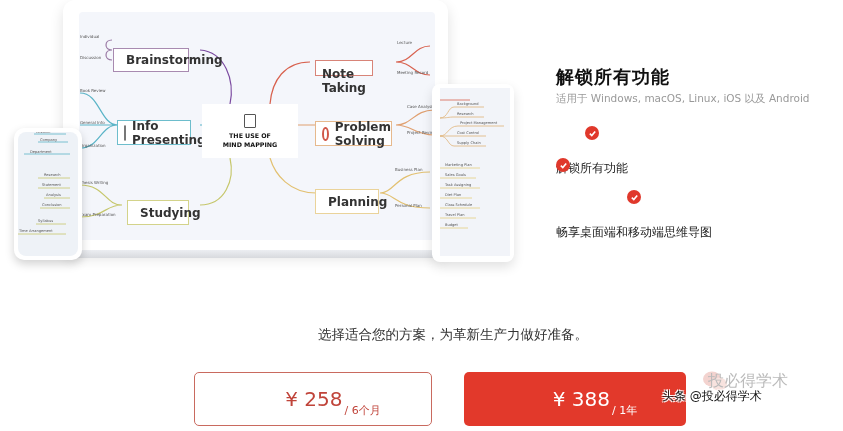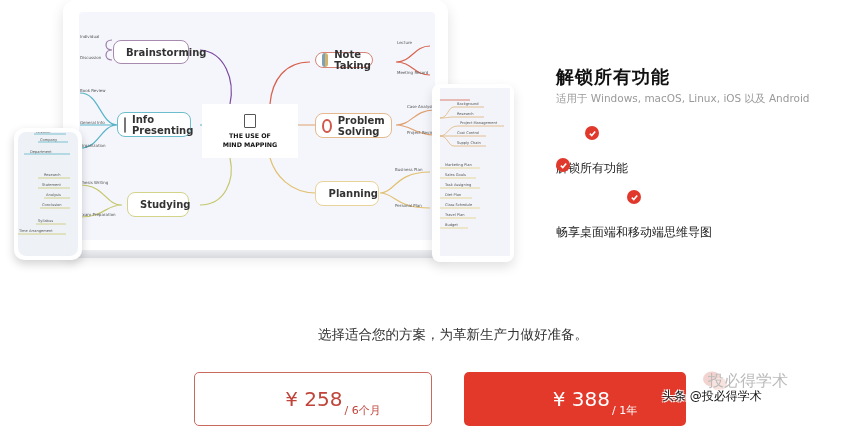--- a/index.html
+++ b/index.html
@@ -7,21 +7,21 @@
   .abs{position:absolute;}
   
   .laptop{left:63px;top:0;width:385px;height:252px;background:#fff;border-radius:12px;box-shadow:0 6px 14px rgba(0,0,0,0.12);}
   .laptop-screen{left:79px;top:12px;width:356px;height:228px;background:#f4f6fb;border-radius:4px;overflow:hidden;}
   .laptop-base{left:72px;top:250px;width:430px;height:8px;background:linear-gradient(#eceef2,#d8dade);border-radius:0 0 6px 6px;}
   .tablet{left:432px;top:84px;width:82px;height:178px;background:#fff;border-radius:8px;box-shadow:0 5px 12px rgba(0,0,0,0.12);}
   .tablet-screen{left:440px;top:88px;width:70px;height:168px;background:#f2f4f9;overflow:hidden;}
   .phone{left:14px;top:128px;width:68px;height:132px;background:#fff;border-radius:10px;box-shadow:0 4px 10px rgba(0,0,0,0.18);}
   .phone-screen{left:18px;top:132px;width:60px;height:124px;background:#eef2f7;border-radius:8px;overflow:hidden;}
   svg text{font-family:"DejaVu Sans",sans-serif;}
-  .node{position:absolute;background:#fff;border-radius:8px;display:flex;align-items:center;font-size:10px;font-weight:bold;color:#333;padding-left:6px;gap:6px;box-sizing:border-box;}
+  .node{position:absolute;background:#fff;border-radius:0;display:flex;align-items:center;font-size:12px;font-weight:bold;color:#333;padding-left:6px;gap:6px;box-sizing:border-box;margin-top:8px;}
   .node .ic{width:14px;height:14px;border-radius:3px;display:inline-block;}
   .center{left:202px;top:104px;width:96px;height:54px;background:#fff;display:flex;flex-direction:column;align-items:center;justify-content:center;font-size:6.3px;font-weight:bold;color:#111;line-height:9px;text-align:center;}
   .center .doc{width:10px;height:12px;border:1px solid #555;border-radius:1px;margin-bottom:3px;}
   
   .title{left:556px;top:65px;font-size:18px;font-weight:bold;color:#111;letter-spacing:1px;}
   .subtitle{left:556px;top:92px;font-size:10.5px;color:#999;}
   .feat{left:556px;display:flex;align-items:center;gap:20px;font-size:12px;color:#222;flex-direction:column;}
   .check{width:14px;height:14px;border-radius:50%;background:#e0382b;display:flex;align-items:center;justify-content:center;}
   .check svg{width:9px;height:9px;}
   .tagline{left:318px;top:326px;font-size:13.5px;color:#333;}
@@ -83,21 +83,21 @@
 </div>
 <div class="node" style="left:127px;top:192px;width:62px;height:25px;border:1px solid #d3d38a;">
   <span class="ic" style="background:#c9403a;width:10px;"></span>
   <span>Studying</span>
 </div>
 <div class="center abs">
   <div class="doc"></div>
   <span>THE USE OF</span>
   <span>MIND MAPPING</span>
 </div>
-<div class="node" style="left:315px;top:52px;width:58px;height:16px;border:1px solid #d88478;">
+<div class="node" style="left:315px;top:52px;width:58px;height:16px;border:1px solid #d88478;flex-direction:column;">
   <span class="ic" style="background:linear-gradient(90deg,#7fa0b8 45%,transparent 45%,transparent 55%,#d1b36a 55%);width:11px;"></span>
   <span>Note Taking</span>
 </div>
 <div class="node" style="left:315px;top:113px;width:77px;height:25px;border:1px solid #e6b98d;">
   <span class="ic" style="border-radius:50%;border:2px solid #d0584a;box-sizing:border-box;background:#fff;"></span>
   <span>Problem Solving</span>
 </div>
 <div class="node" style="left:315px;top:181px;width:64px;height:25px;border:1px solid #ead39a;">
   <span class="ic" style="background:linear-gradient(#e8a8a8,#e8a8a8) 2px 2px/9px 6px no-repeat,linear-gradient(#555,#555) 1px 1px/1px 12px no-repeat;"></span>
   <span>Planning</span>

